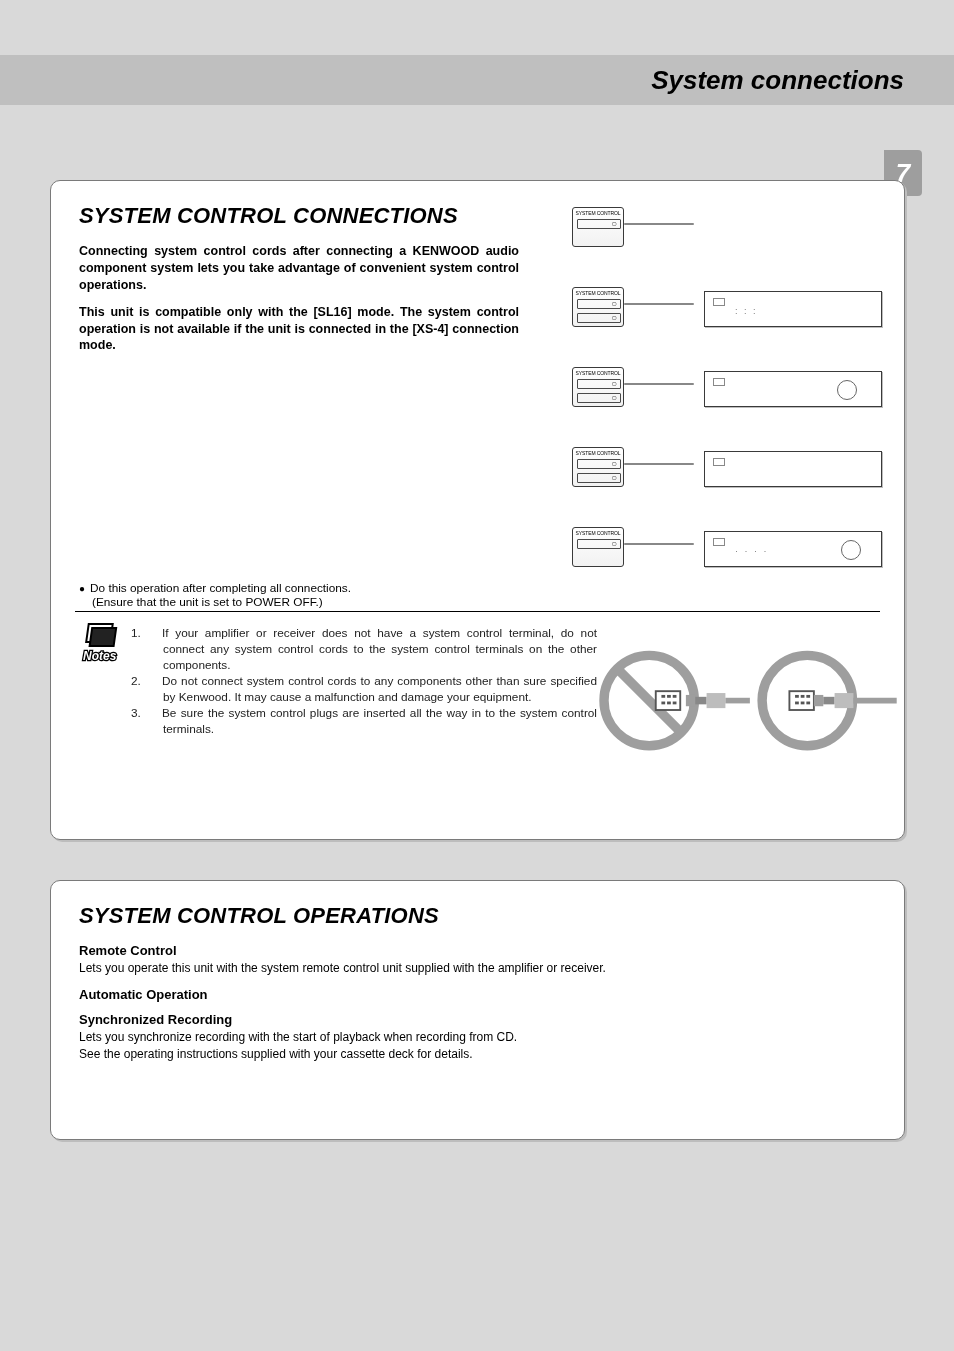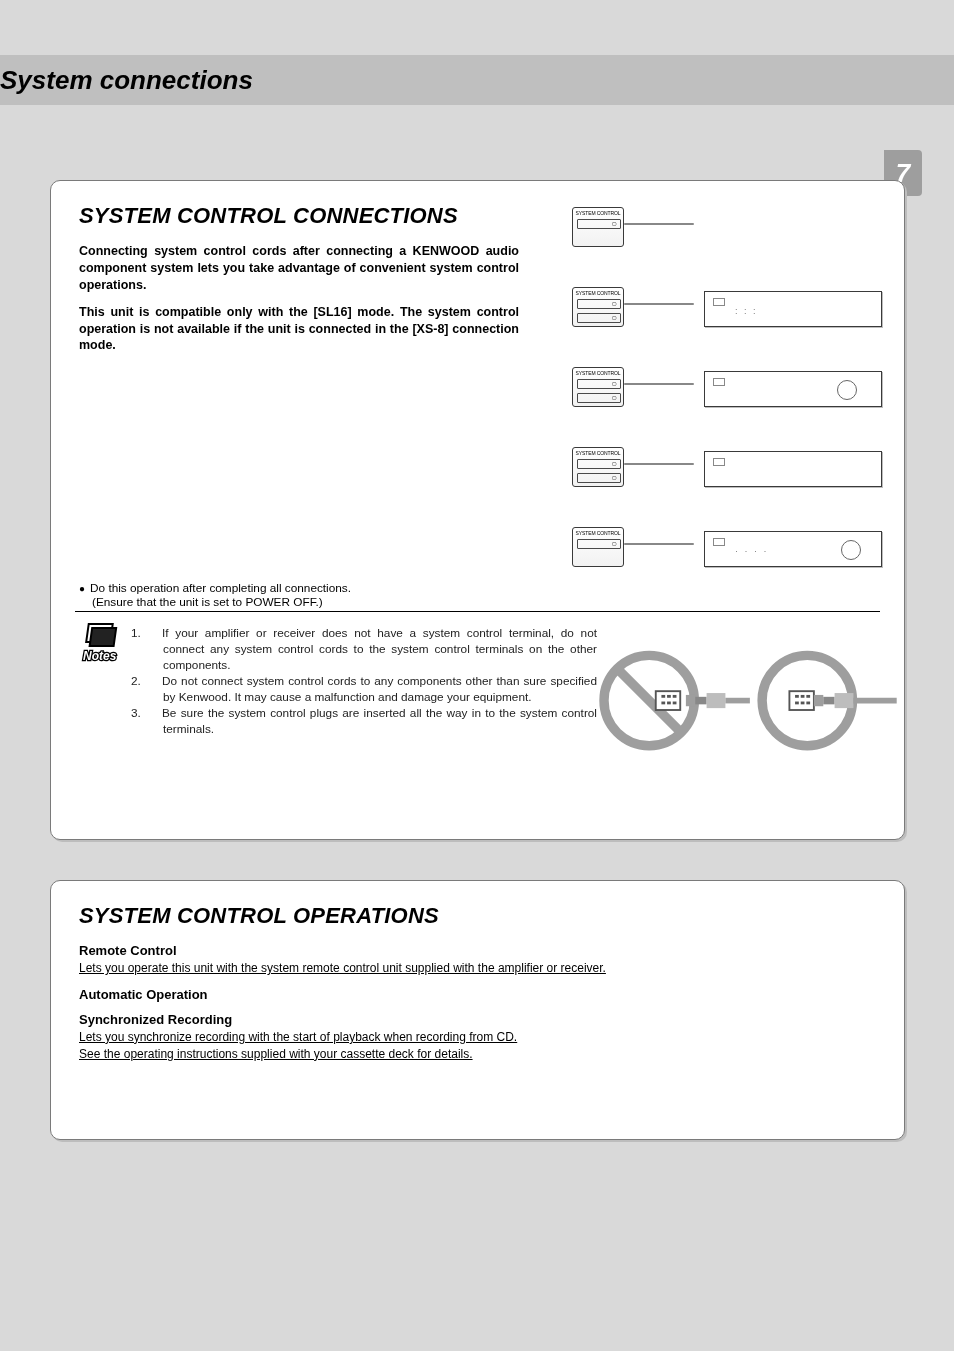--- a/index.html
+++ b/index.html
@@ -11,20 +11,21 @@
     height: 1351px;
     position: relative;
   }
   .header-band {
     position: absolute;
     top: 55px; left: 0; right: 0;
     height: 50px;
     background: #bfbfbf;
     display: flex;
     align-items: center;
+    justify-content: flex-end;
     padding-right: 50px;
   }
   .header-band h1 {
     font-style: italic;
     font-weight: 700;
     font-size: 26px;
     color: #000;
   }
   .page-tab {
     position: absolute;
@@ -180,36 +181,36 @@
 
   .plug-diagram {
     position: absolute;
     right: -4px; top: 448px; width: 320px; height: 130px;
   }
   .plug-diagram svg { width: 100%; height: 100%; }
 
   
   .ops-item { margin-top: 10px; }
   .ops-item h4 { font-size: 13px; font-weight: 700; margin-bottom: 2px; }
-  .ops-item p { font-size: 12px; line-height: 1.4; text-decoration: underline; }
+  .ops-item p { font-size: 12px; line-height: 1.4; }
 </style>
 </head>
 <body>
 
 <div class="header-band">
   <h1>System connections</h1>
 </div>
 
 <div class="page-tab">7</div>
 
 <div class="panel panel1">
   <h2 class="sec-title">SYSTEM CONTROL CONNECTIONS</h2>
   <div class="intro-col">
     <p class="bold">Connecting system control cords after connecting a KENWOOD audio component system lets you take advantage of convenient system control operations.</p>
-    <p class="bold2">This unit is compatible only with the [SL16] mode. The system control operation is not available if the unit is connected in the [XS-8] connection mode.</p>
+    <p class="bold2">This unit is compatible only with the [SL16] mode. The system control operation is not available if the unit is connected in the [XS-4] connection mode.</p>
   </div>
 
   <div class="diagram">
     <div class="drow r1">
       <div class="sc-box" data-label="SYSTEM CONTROL">
         <div class="jack j1"></div>
 
       </div>
       <div class="link"></div>
     </div>

